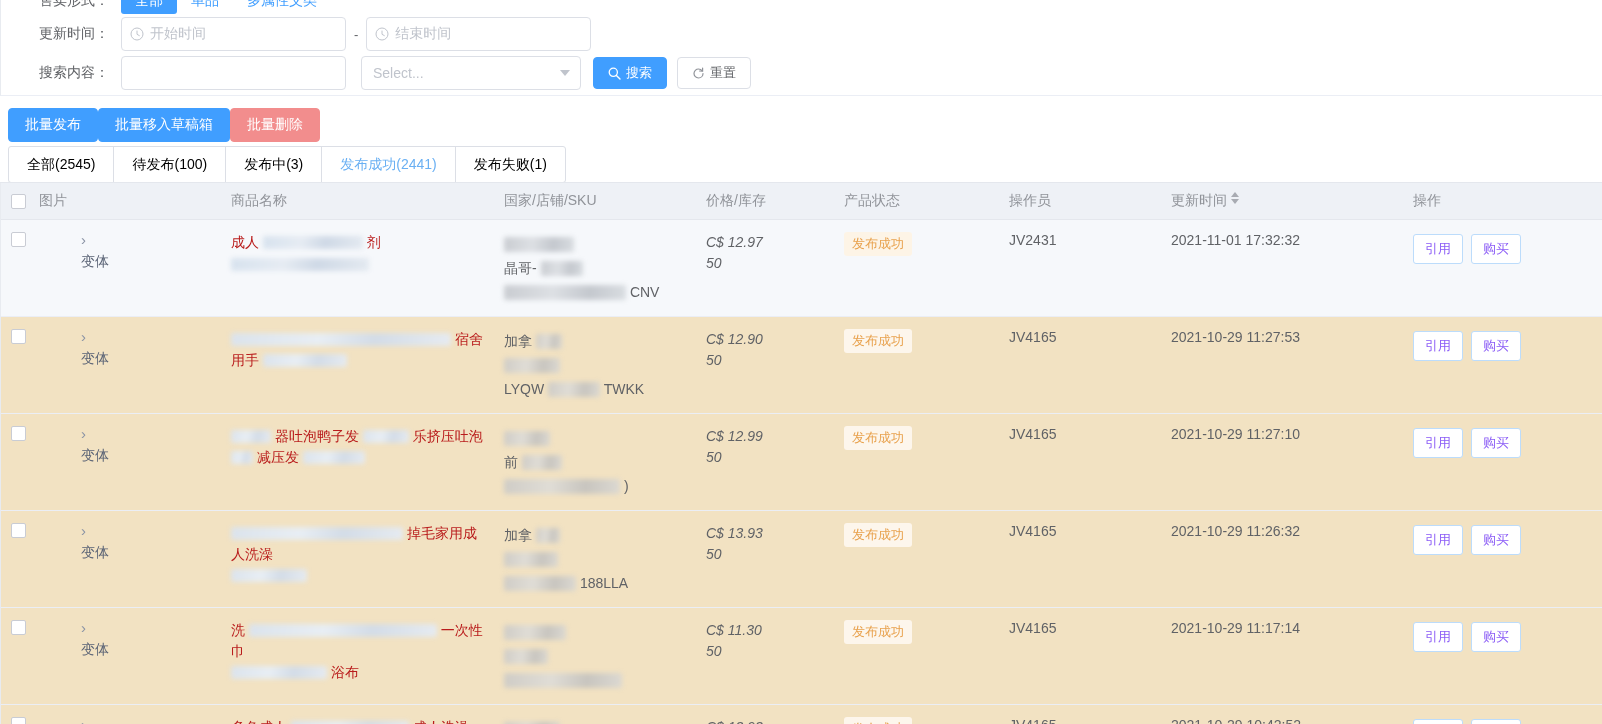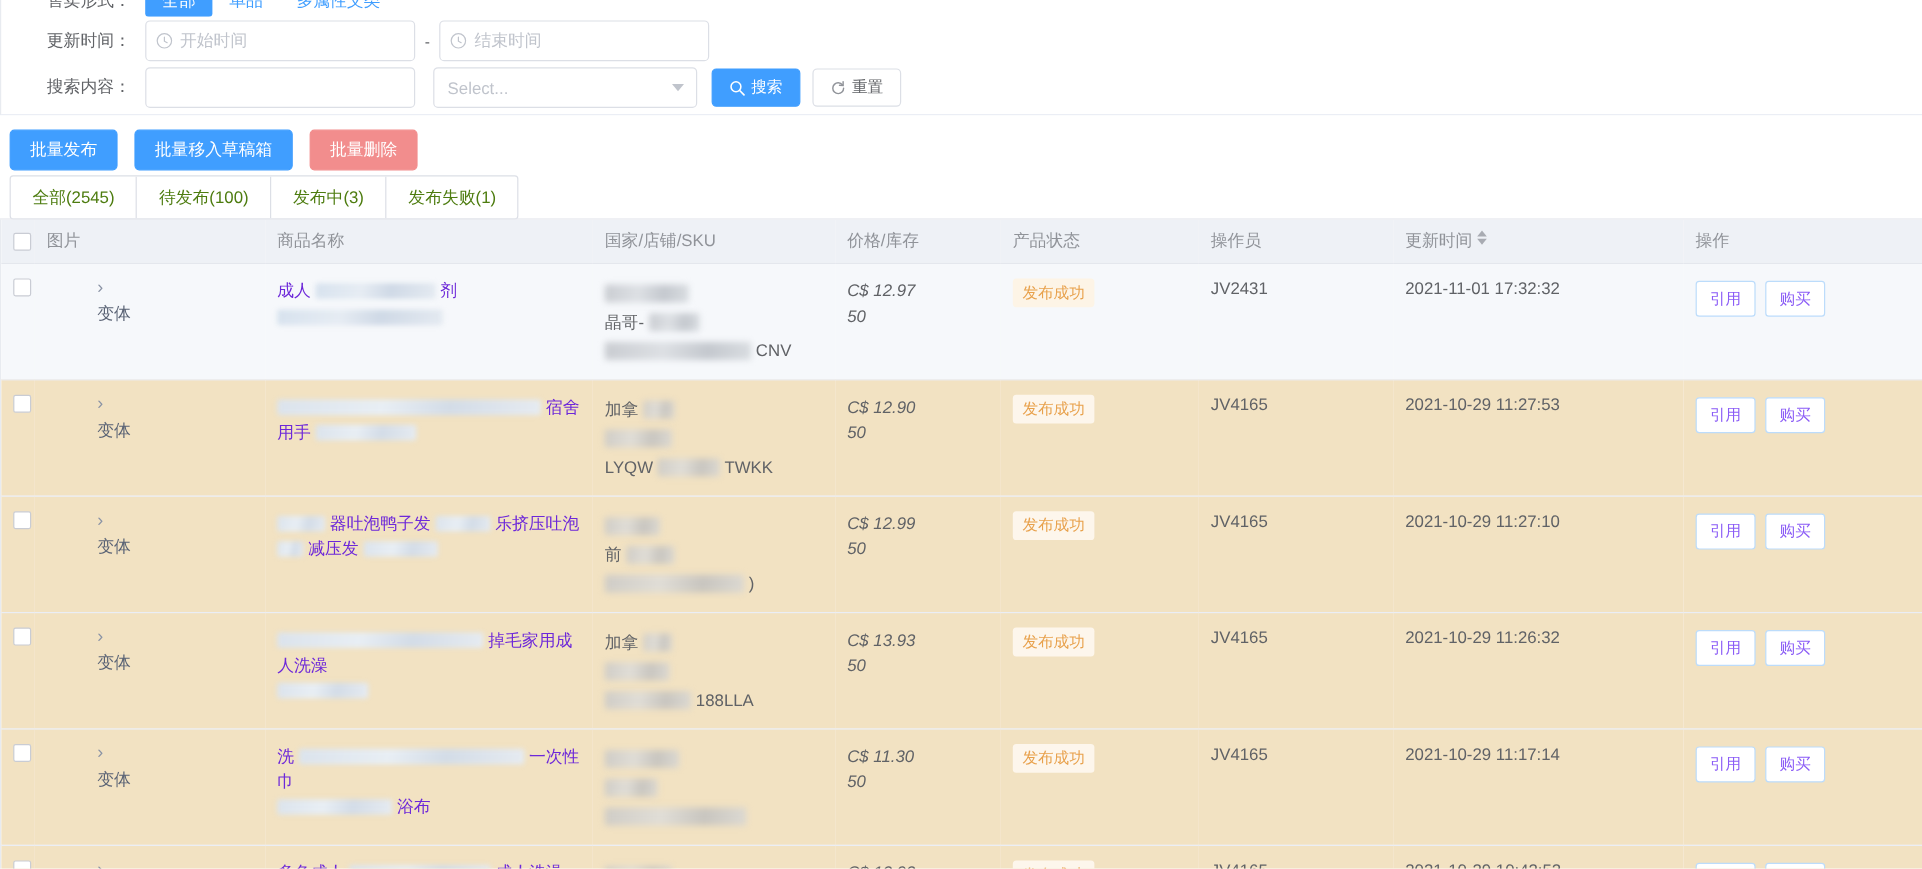--- a/index.html
+++ b/index.html
@@ -79,33 +79,33 @@
   .btn-primary { background: #409eff; color: #fff; border-color: #409eff; }
   .btn-default { background: #fff; color: #606266; border-color: #dcdfe6; }
   .btn-danger  { background: #f28d8d; color: #fff; border-color: #f28d8d; }
   .btn-search { margin-left: 12px; }
   .btn-reset  { margin-left: 10px; }
   .btn .ico { margin-right: 5px; display: inline-flex; align-items: center; }
 
   
   .bulk-bar {
     position: absolute; left: 0; top: 104px; height: 42px;
-    display: flex; align-items: center; padding-left: 8px; gap: 14px;
+    display: flex; align-items: center; padding-left: 8px; 
   }
   .bulk-bar .btn { height: 34px; font-size: 14px; padding: 0 16px; }
 
   
   .status-tabs {
     position: absolute; left: 8px; top: 146px; display: flex;
     border: 1px solid #dcdfe6; border-radius: 3px; overflow: hidden;
     background: #fff; height: 37px;
   }
   .status-tab {
     padding: 0 18px; height: 100%; display: flex; align-items: center;
-    font-size: 14px; color: #4d7c0f; cursor: pointer;
+    font-size: 14px; color: #000000; cursor: pointer;
     border-right: 1px solid #dcdfe6;
   }
   .status-tab:last-child { border-right: none; }
   .status-tab.active { color: #6ab0f3; }
   .status-tabs-rule {
     position: absolute; left: 0; top: 182px; width: 1602px; height: 1px;
     background: #e4e7ed;
   }
 
   
@@ -148,21 +148,21 @@
   
   .variant-cell { display: flex; flex-direction: column; align-items: flex-start; }
   .chev {
     color: #8a93a5; font-size: 15px; line-height: 1; margin-left: 42px;
     cursor: pointer; margin-bottom: 6px;
   }
   .variant-label { color: #5a6375; font-size: 14px; margin-left: 42px; }
 
   
   .name-cell { position: relative; line-height: 21px; }
-  .name-link { color: #6d28d9; cursor: pointer; }
+  .name-link { color: #b91c1c; cursor: pointer; }
   .blur {
     display: inline-block; vertical-align: middle; border-radius: 2px;
     background: linear-gradient(100deg, #d7e2ee 0%, #e6ecf3 38%, #cfd9e6 62%, #e4eaf1 100%);
     filter: blur(2.4px); height: 13px;
   }
   tr.row-hot .blur {
     background: linear-gradient(100deg, #dbe3ec 0%, #e8eef4 40%, #d3dce7 65%, #e6ebf1 100%);
   }
   .blur-grey {
     display: inline-block; vertical-align: middle; border-radius: 2px;
@@ -269,20 +269,21 @@
   <div class="bulk-bar">
     <div class="btn btn-primary">批量发布</div>
     <div class="btn btn-primary">批量移入草稿箱</div>
     <div class="btn btn-danger">批量删除</div>
   </div>
 
   <div class="status-tabs">
     <div class="status-tab">全部(2545)</div>
     <div class="status-tab">待发布(100)</div>
     <div class="status-tab">发布中(3)</div>
+    <div class="status-tab active">发布成功(2441)</div>
     <div class="status-tab">发布失败(1)</div>
   </div>
   <div class="status-tabs-rule"></div>
 
   <div class="table-wrap">
     <table class="grid">
       <colgroup>
         <col style="width:28px">
         <col style="width:192px">
         <col style="width:273px">

